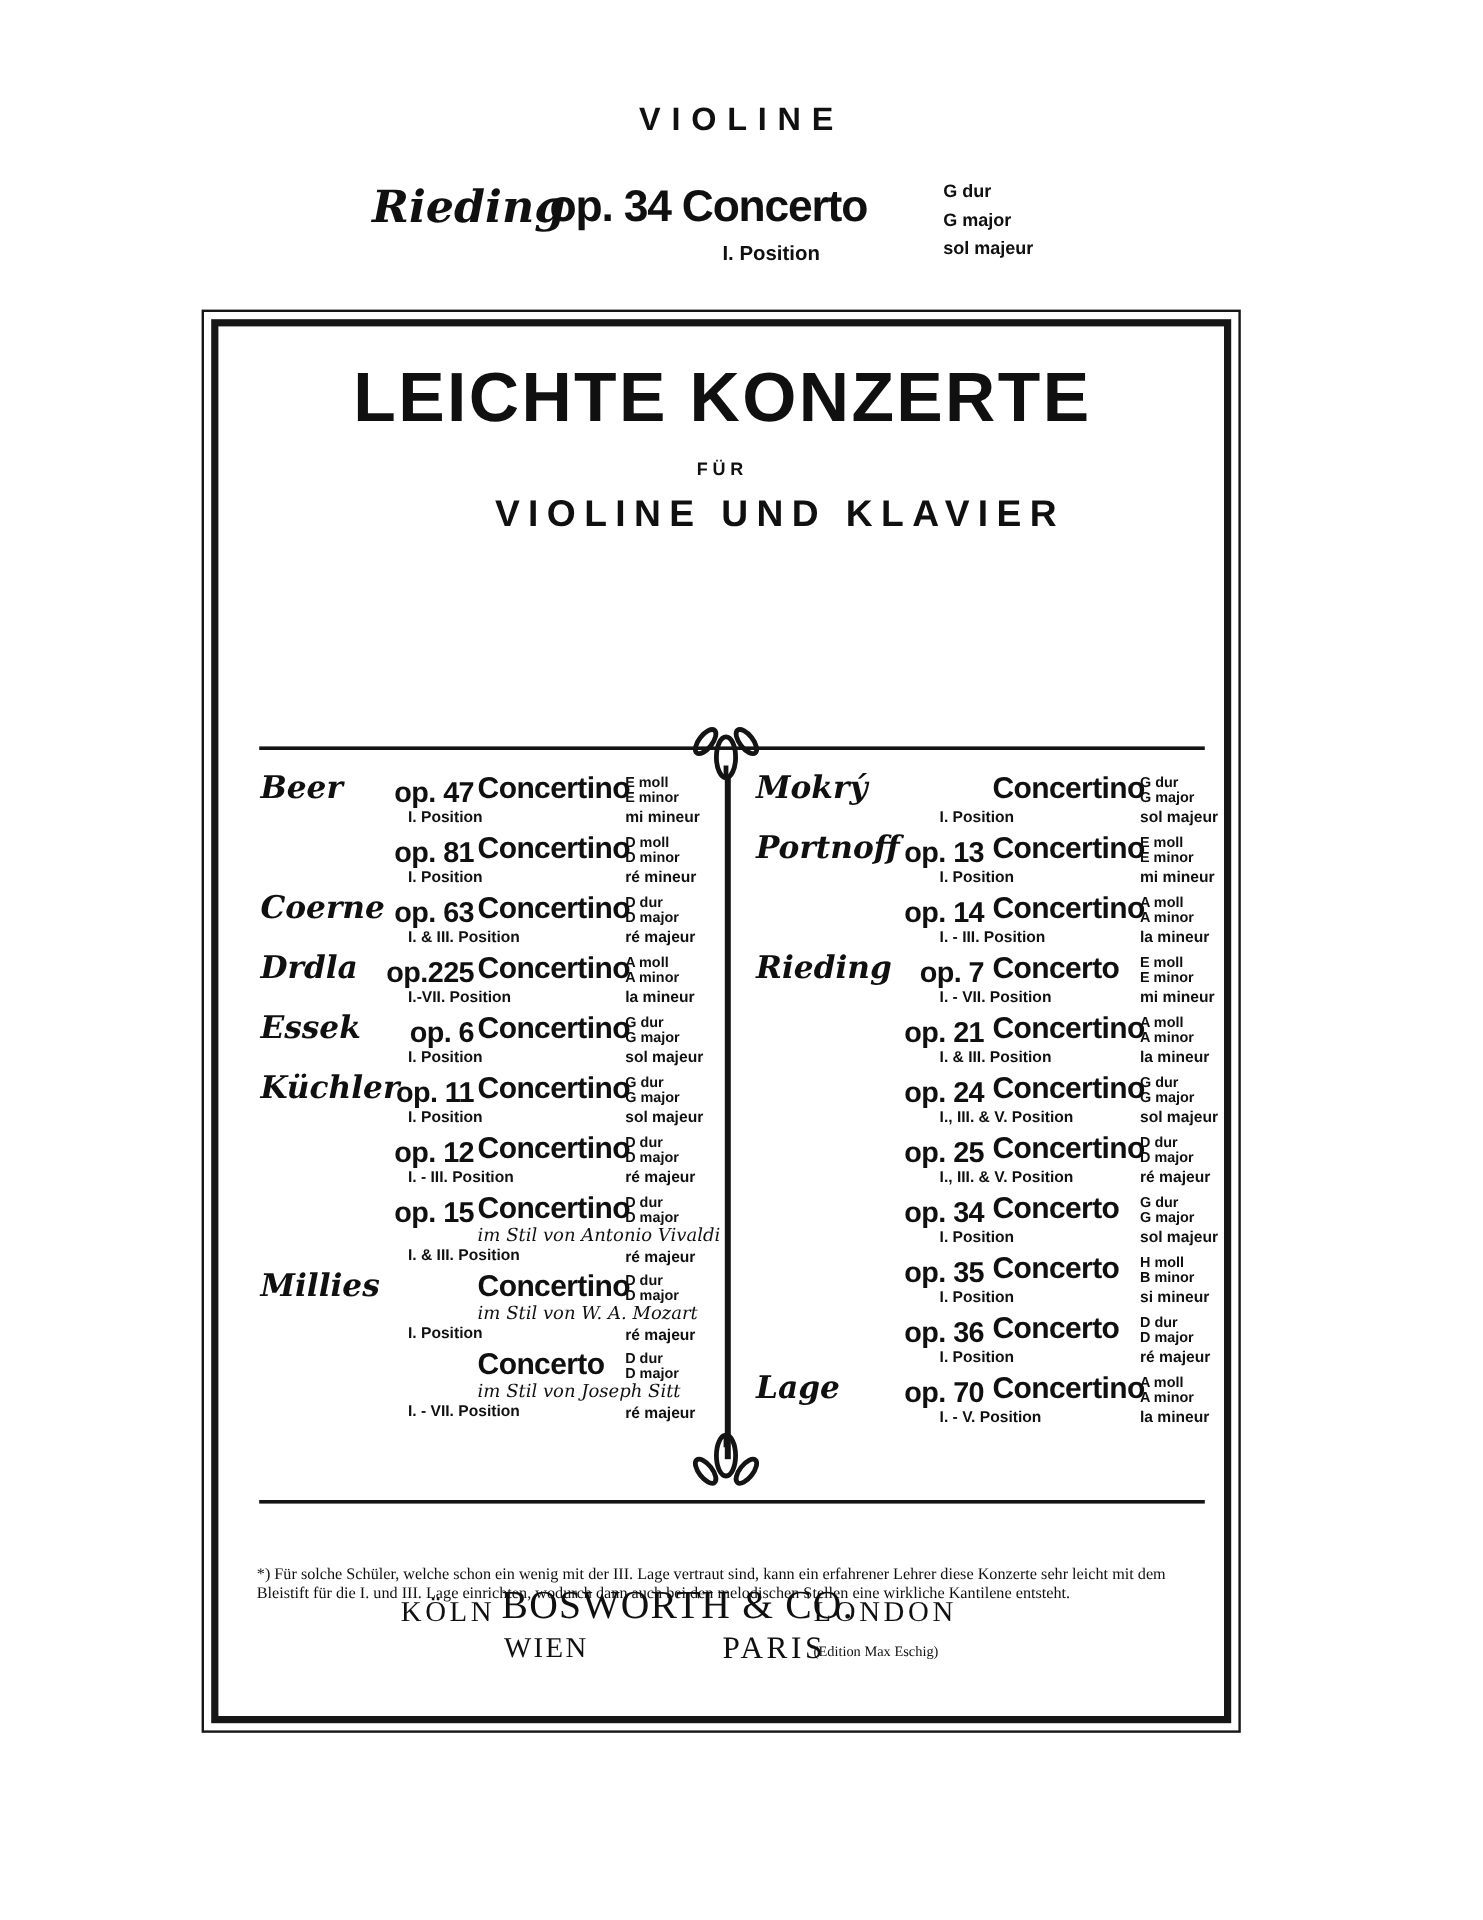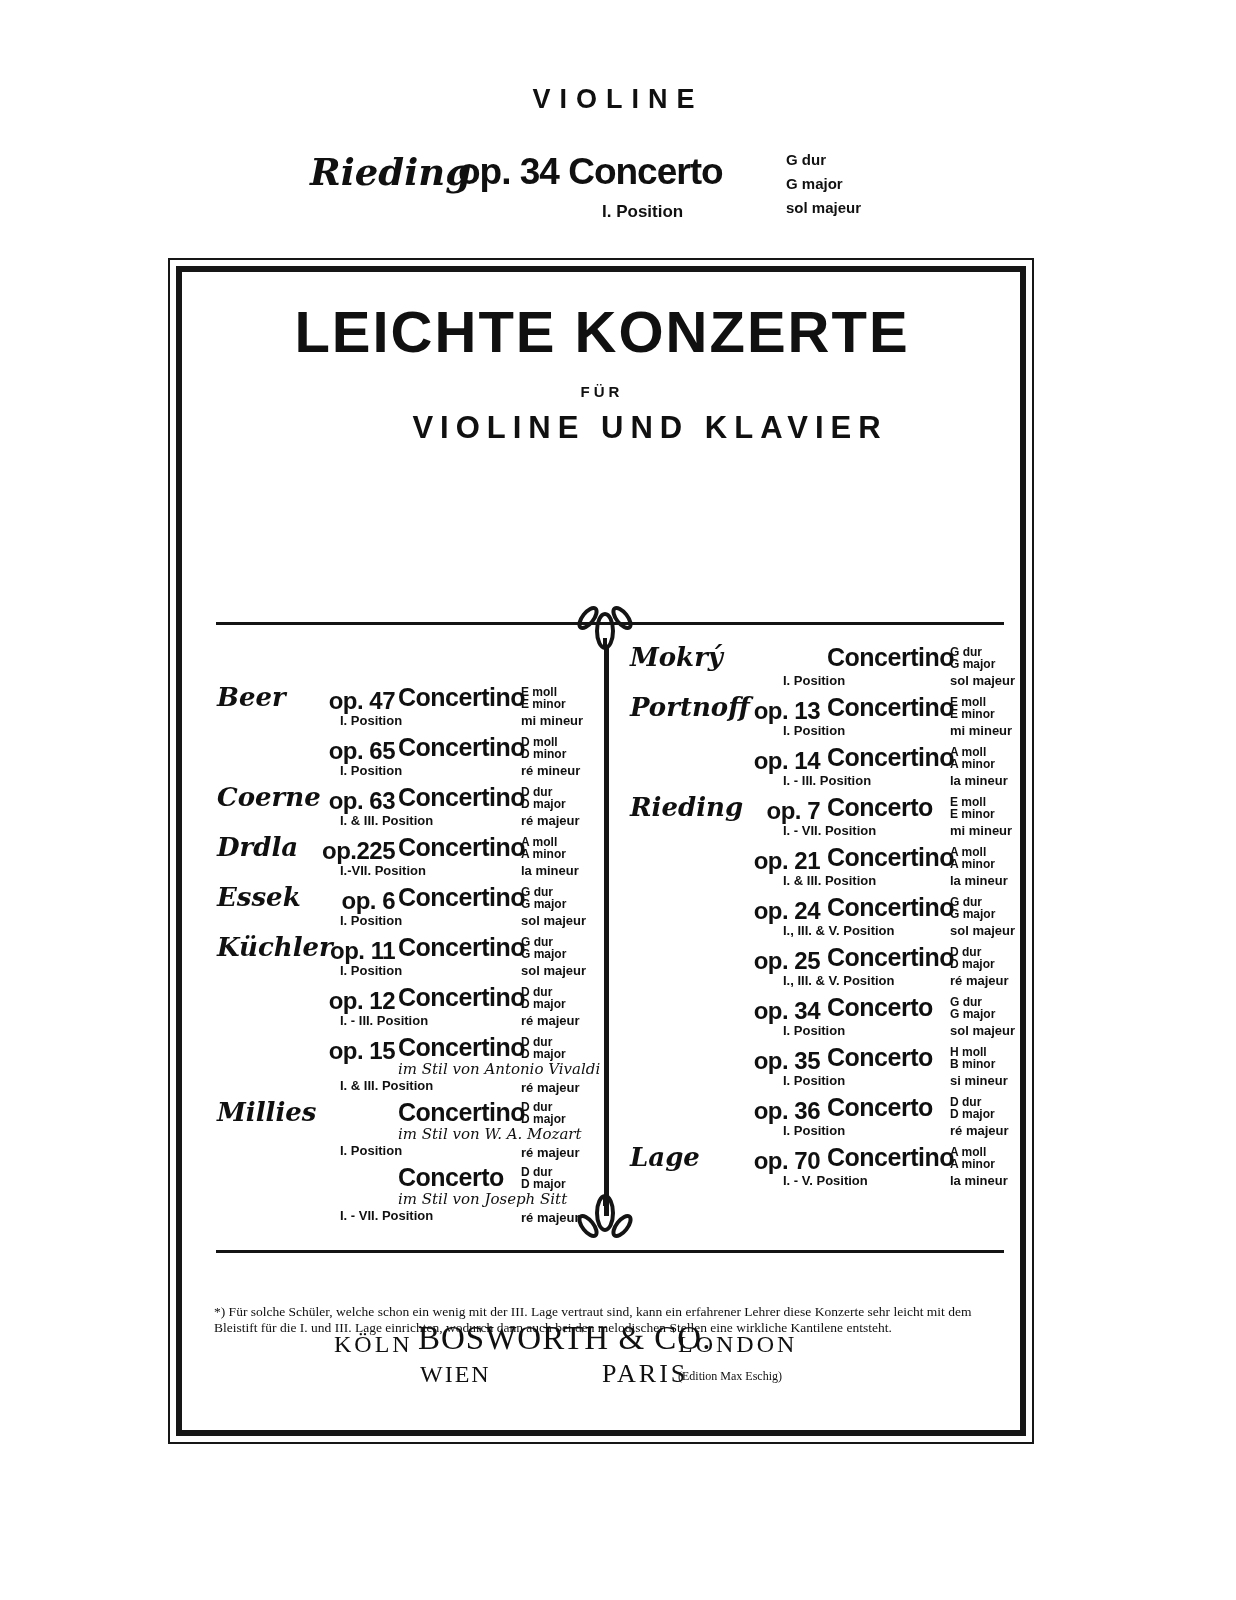--- a/index.html
+++ b/index.html
@@ -34,21 +34,21 @@
   
   .rule{background:#141414;height:3px;}
   #rule-top{left:216px;top:622px;width:788px;}
   #rule-bottom{left:216px;top:1250px;width:788px;}
   #divider{left:604px;top:646px;width:5px;height:570px;background:#141414;}
   #orn-top{left:572px;top:594px;}
   #orn-bottom{left:572px;top:1194px;}
 
   
   .col{position:absolute;top:643px;}
-  #col-left {left:215px;width:392px;margin-top:40px;--op-l:95px;--op-w:85px;--title:183px;--keys:306px;--pos:125px;}
+  #col-left {left:215px;width:392px;--op-l:95px;--op-w:85px;--title:183px;--keys:306px;--pos:125px;}
   #col-right{left:628px;width:386px;--op-l:106px;--op-w:86px;--title:199px;--keys:322px;--pos:155px;}
   .entry{position:relative;margin-bottom:3px;}
   .composer{position:absolute;left:2px;top:0;font-size:26px;line-height:28px;}
   .op{position:absolute;left:var(--op-l);width:var(--op-w);text-align:right;top:4px;
       font-size:24px;font-weight:bold;letter-spacing:-0.5px;white-space:nowrap;}
   .line1{margin-left:var(--title);height:30px;}
   .w-title{font-size:25px;line-height:28px;font-weight:bold;letter-spacing:-0.5px;white-space:nowrap;}
   .keys{position:absolute;left:var(--keys);top:3px;display:flex;flex-direction:column;
         font-size:12px;line-height:12px;font-weight:bold;white-space:nowrap;}
   .style-note{margin-left:var(--title);font-family:"DejaVu Serif",serif;font-style:italic;
@@ -116,21 +116,21 @@
       <span class="op">op. 47</span>
       <div class="line1"><span class="w-title sans-b">Concertino</span></div>
       <span class="keys">
         <span>E moll</span>
         <span>E minor</span>
       </span>
       <div class="line2"><span>I. Position</span></div>
       <span class="keyfr" style="top: 30px;">mi mineur</span>
     </div>
     <div class="entry">
-      <span class="op">op. 65</span>
+      <span class="op">op. 81</span>
       <div class="line1"><span class="w-title sans-b">Concertino</span></div>
       <span class="keys">
         <span>D moll</span>
         <span>D minor</span>
       </span>
       <div class="line2"><span>I. Position</span></div>
       <span class="keyfr" style="top: 30px;">ré mineur</span>
     </div>
     <div class="entry">
       <span class="composer serif-it">Coerne</span>

